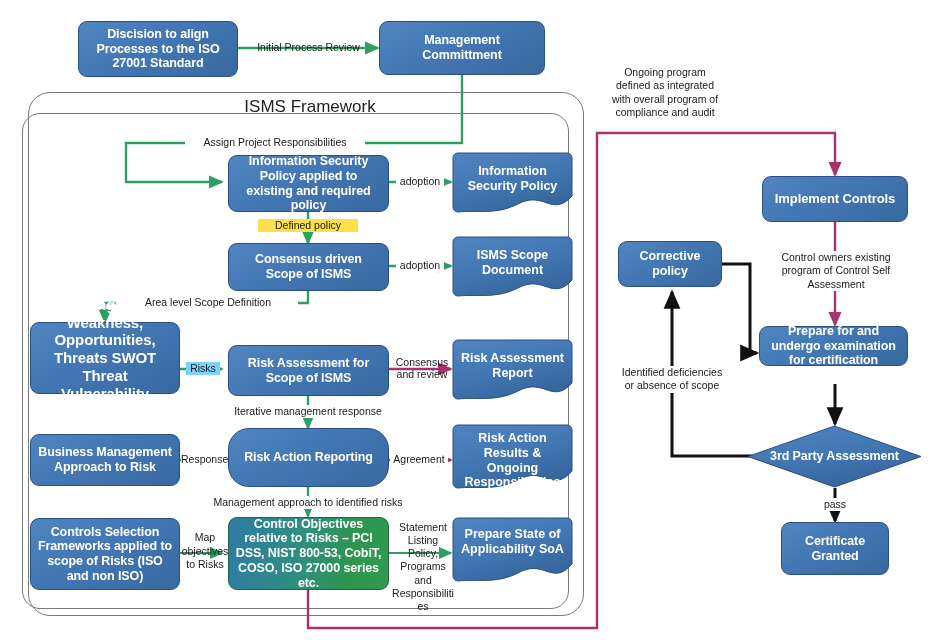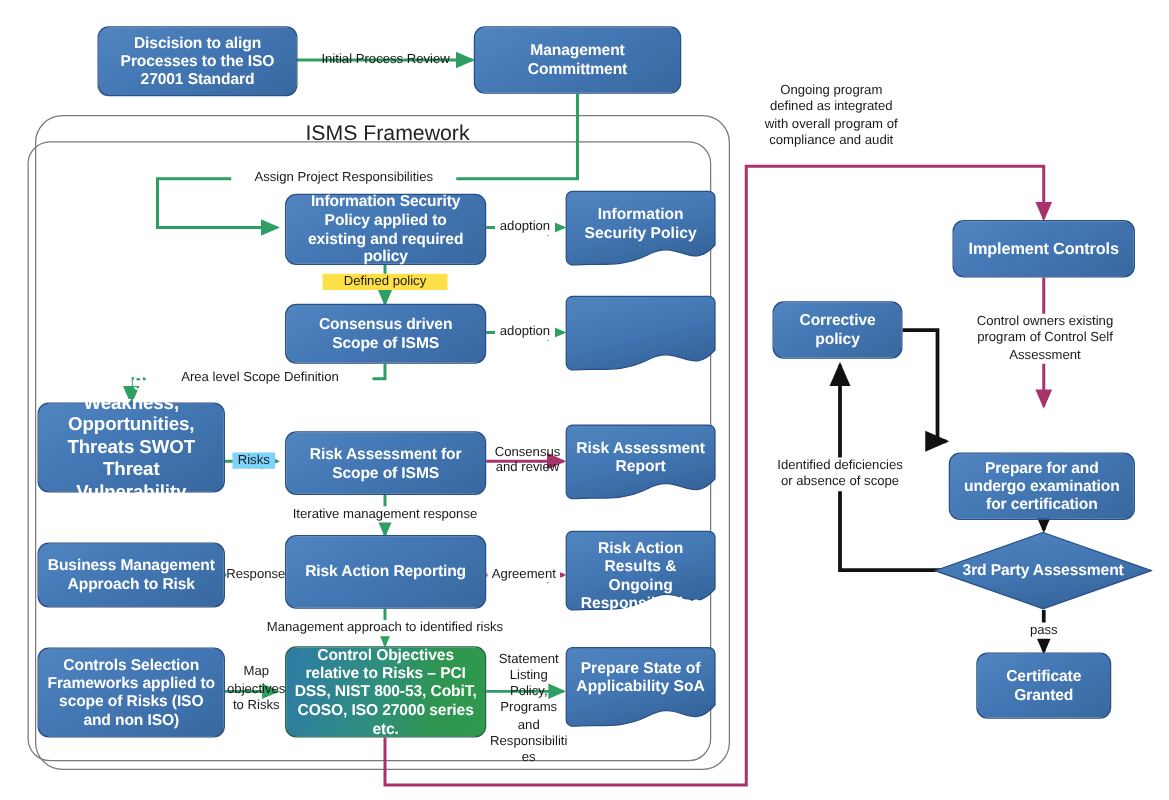--- a/index.html
+++ b/index.html
@@ -203,20 +203,21 @@
   </div>
 
   <div class="node" style="left:228px; top:243px; width:161px; height:48px; font-size:12.5px;">
     <span class="label">Consensus driven Scope of ISMS</span>
   </div>
 
   <div class="doc" style="left:452px; top:236px; width:121px; height:62px; font-size:12.5px;">
     <svg class="doc-bg" viewBox="0 0 121 62" preserveAspectRatio="none">
       <path d="M6,1 H115 a5,5 0 0 1 5,5 V44 C100,66 92,38 66,52 C44,63 26,58 6,60 a5,5 0 0 1 -5,-5 V6 a5,5 0 0 1 5,-5 z" fill="url(#gradBlue)" stroke="#2a4f86" stroke-width="1"></path>
     </svg>
+    <span class="label">ISMS Scope Document</span>
   </div>
 
   <div class="node" style="left:30px; top:322px; width:150px; height:72px; font-size:15px;">
     <span class="label">Strengths, Weakness, Opportunities, Threats SWOT Threat Vulnerability Management TVM</span>
   </div>
 
   <div class="node" style="left:228px; top:345px; width:161px; height:51px; font-size:12.5px;">
     <span class="label">Risk Assessment for Scope of ISMS</span>
   </div>
 
@@ -224,21 +225,21 @@
     <svg class="doc-bg" viewBox="0 0 121 62" preserveAspectRatio="none">
       <path d="M6,1 H115 a5,5 0 0 1 5,5 V44 C100,66 92,38 66,52 C44,63 26,58 6,60 a5,5 0 0 1 -5,-5 V6 a5,5 0 0 1 5,-5 z" fill="url(#gradBlue)" stroke="#2a4f86" stroke-width="1"></path>
     </svg>
     <span class="label">Risk Assessment Report</span>
   </div>
 
   <div class="node" style="left:30px; top:434px; width:150px; height:52px; font-size:12.5px;">
     <span class="label">Business Management Approach to Risk</span>
   </div>
 
-  <div class="node" style="left:228px; top:428px; width:161px; height:59px; font-size:12.5px;">
+  <div class="node" style="left:228px; top:428px; width:161px; height:59px; font-size:12.5px;border-radius:21px;">
     <span class="label">Risk Action Reporting</span>
   </div>
 
   <div class="doc" style="left:452px; top:424px; width:121px; height:66px; font-size:12.5px; padding-top:7px;">
     <svg class="doc-bg" viewBox="0 0 121 66" preserveAspectRatio="none">
       <path d="M6,1 H115 a5,5 0 0 1 5,5 V47 C100,70 92,41 66,56 C44,67 26,62 6,64 a5,5 0 0 1 -5,-5 V6 a5,5 0 0 1 5,-5 z" fill="url(#gradBlue)" stroke="#2a4f86" stroke-width="1"></path>
     </svg>
     <span class="label">Risk Action Results &amp; Ongoing Responsibilities</span>
   </div>
 
@@ -258,21 +259,21 @@
   </div>
 
   <div class="node" style="left:762px; top:176px; width:146px; height:46px; font-size:13px;">
     <span class="label">Implement Controls</span>
   </div>
 
   <div class="node" style="left:618px; top:241px; width:104px; height:46px; font-size:12.5px;">
     <span class="label">Corrective policy</span>
   </div>
 
-  <div class="node" style="left:759px; top:326px; width:149px; height:54px; font-size:12.5px;margin-top:36px;">
+  <div class="node" style="left:759px; top:326px; width:149px; height:40px; font-size:12.5px;">
     <span class="label">Prepare for and undergo examination for certification</span>
   </div>
 
   <div class="node diamond" style="left:747px; top:425px; width:175px; height:63px; font-size:12.5px;">
     <svg class="diamond-shape" viewBox="0 0 175 63" preserveAspectRatio="none">
       <path d="M87.5,1 L174,31.5 L87.5,62 L1,31.5 z" fill="url(#gradBlue)" stroke="#2a4f86" stroke-width="1"></path>
     </svg>
     <span class="label">3rd Party Assessment</span>
   </div>
 

